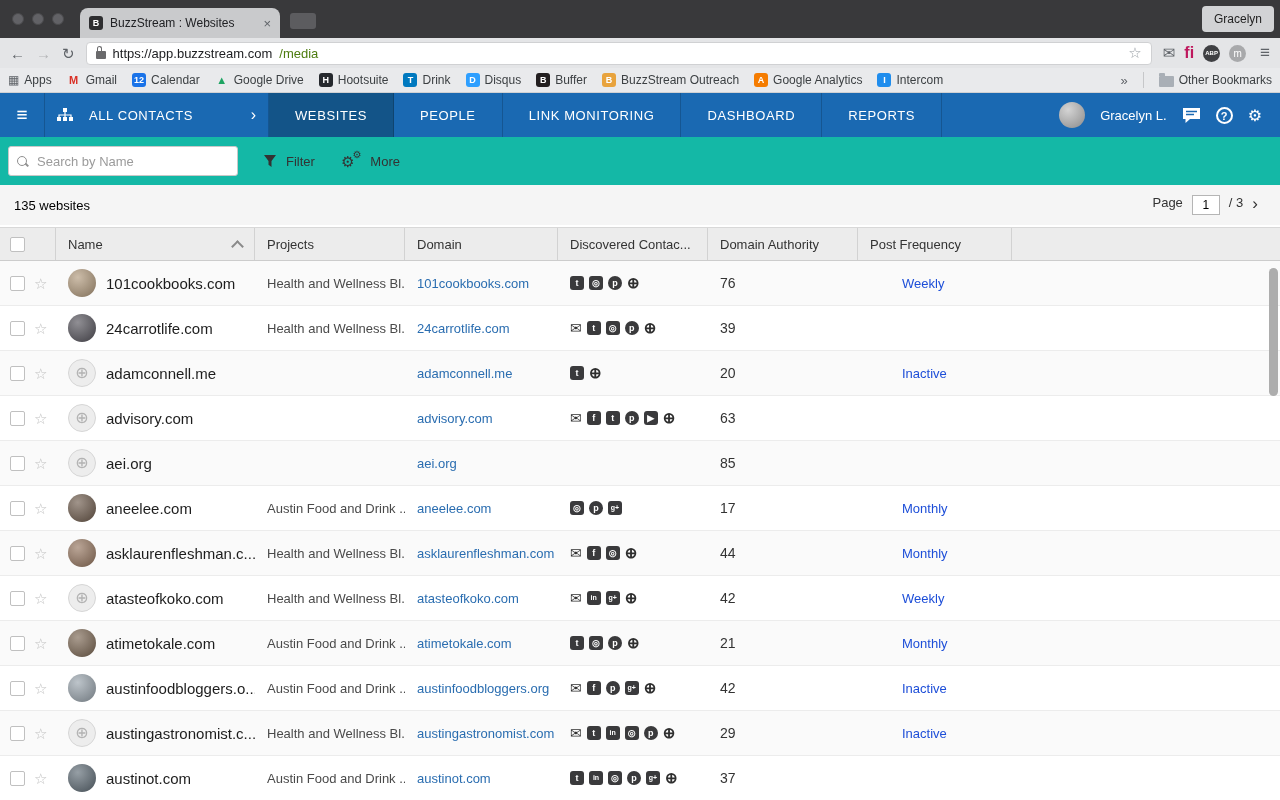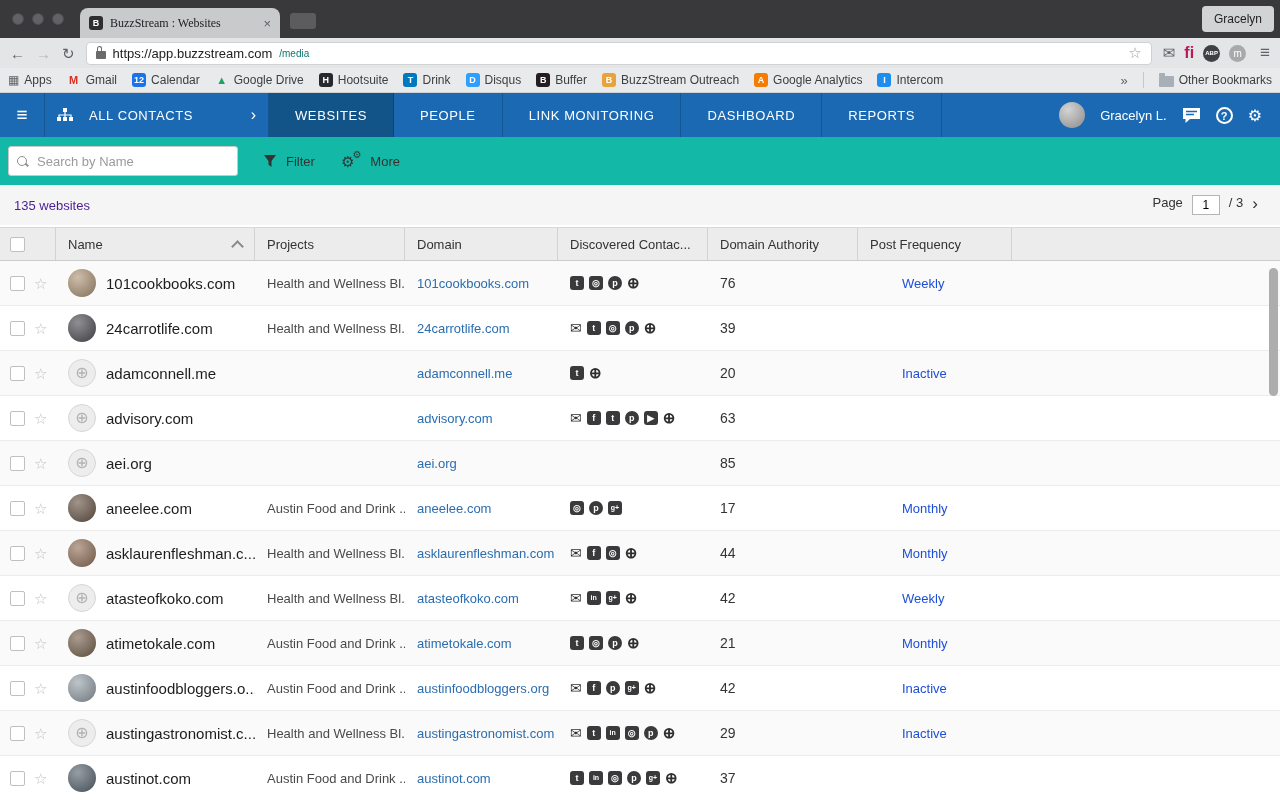--- a/index.html
+++ b/index.html
@@ -7,38 +7,38 @@
           font-family:"Liberation Sans",sans-serif;}
 
   
   .tabstrip{position:absolute;top:0;left:0;right:0;height:38px;background:#39393b;}
   .lights{position:absolute;left:12px;top:13px;display:flex;gap:8px;}
   .light{width:12px;height:12px;border-radius:50%;background:#626266;border:1px solid #4c4c4e;box-sizing:border-box;}
   .tab{position:absolute;left:80px;top:8px;width:200px;height:30px;background:#c9cacc;border-radius:8px 8px 0 0;
        display:flex;align-items:center;padding:0 9px;gap:7px;box-sizing:border-box;}
   .favicon{width:14px;height:14px;background:#2e2e30;border-radius:3px;color:#fff;font-size:9px;line-height:14px;
            text-align:center;font-weight:bold;flex-shrink:0;}
-  .tab-title{font-size:12px;color:#202124;flex:1;white-space:nowrap;overflow:hidden;font-family:Liberation Serif, serif;}
+  .tab-title{font-size:12px;color:#202124;flex:1;white-space:nowrap;overflow:hidden;}
   .tab-close{color:#5f6368;font-size:13px;}
   .newtab{position:absolute;left:290px;top:13px;width:26px;height:16px;background:#5c5c5f;border-radius:3px;}
   .profile-chip{position:absolute;right:6px;top:6px;height:26px;background:#d2d3d5;border-radius:4px;
                 display:flex;align-items:center;padding:0 12px;font-size:12px;color:#222;}
 
   
   .addrbar{position:absolute;top:38px;left:0;right:0;height:30px;background:#e4e5e7;display:flex;
            align-items:center;padding:0 10px;gap:11px;box-sizing:border-box;}
   .navbtn{font-size:15px;color:#5f6368;line-height:1;}
   .navbtn.disabled{color:#b4b5b7;}
   .urlbox{flex:1;height:23px;background:#fff;border:1px solid #d0d1d3;border-radius:4px;display:flex;
           align-items:center;padding:0 9px;gap:7px;box-sizing:border-box;}
   .lock{position:relative;width:10px;height:8px;background:#6a6a6c;border-radius:1px;margin-top:3px;flex-shrink:0;}
   .lock::before{content:"";position:absolute;left:1px;top:-5px;width:5px;height:6px;border:1.5px solid #6a6a6c;
                 border-bottom:none;border-radius:4px 4px 0 0;box-sizing:border-box;}
   .url-host{font-size:13px;color:#202124;}
-  .url-path{font-size:10px;color:#0f766e;}
+  .url-path{font-size:13px;color:#4d7c0f;}
   .url-star{margin-left:auto;color:#9aa0a6;font-size:15px;}
   .ext-icons{display:flex;align-items:center;gap:9px;}
   .ext-mail{color:#5f6368;font-size:15px;}
   .ext-fi{color:#be185d;font-weight:bold;font-size:16px;}
   .ext-abp{width:17px;height:17px;border-radius:50%;background:#3f4043;color:#fff;font-size:6px;line-height:17px;
            text-align:center;font-weight:bold;}
   .ext-m{width:17px;height:17px;border-radius:50%;background:#a8a9ab;color:#fff;font-size:10px;line-height:17px;text-align:center;}
   .menu-btn{color:#5f6368;font-size:17px;margin-left:3px;}
 
   
@@ -85,21 +85,21 @@
   .tool-btn{display:flex;align-items:center;gap:8px;font-size:13px;color:#333;background:none;border:none;
             font-family:inherit;padding:0;}
   .gears{position:relative;font-size:15px;color:#333;line-height:1;}
   .gears::after{content:"\2699";position:absolute;font-size:10px;right:-7px;top:-4px;}
   .tool-btn .lbl{padding-left:2px;}
   .more-gap{margin-left:6px;}
 
   
   .statusrow{position:absolute;top:185px;left:0;right:0;height:40px;background:#f5f5f5;display:flex;align-items:center;
              padding:0 14px;box-sizing:border-box;}
-  .status-count{font-size:13px;color:#4c1d95;}
+  .status-count{font-size:13px;color:#000000;}
   .pagination{margin-left:auto;display:flex;align-items:flex-start;gap:9px;font-size:13px;color:#333;padding-right:8px;}
   .page-input{width:26px;height:18px;border:1px solid #b5b5b5;text-align:center;font-size:12px;font-family:inherit;
               background:#fff;padding:0;}
   .page-next{font-size:17px;color:#333;line-height:1;}
 
   
   .thead{position:absolute;top:227px;left:0;right:0;height:34px;background:#ececec;border-top:1px solid #d8d8d8;
          border-bottom:1px solid #cccccc;display:flex;box-sizing:border-box;font-size:13px;color:#333;}
   .hcell{display:flex;align-items:center;padding-left:12px;border-right:1px solid #d2d2d2;box-sizing:border-box;}
   .hc0{width:56px;padding-left:10px;}

